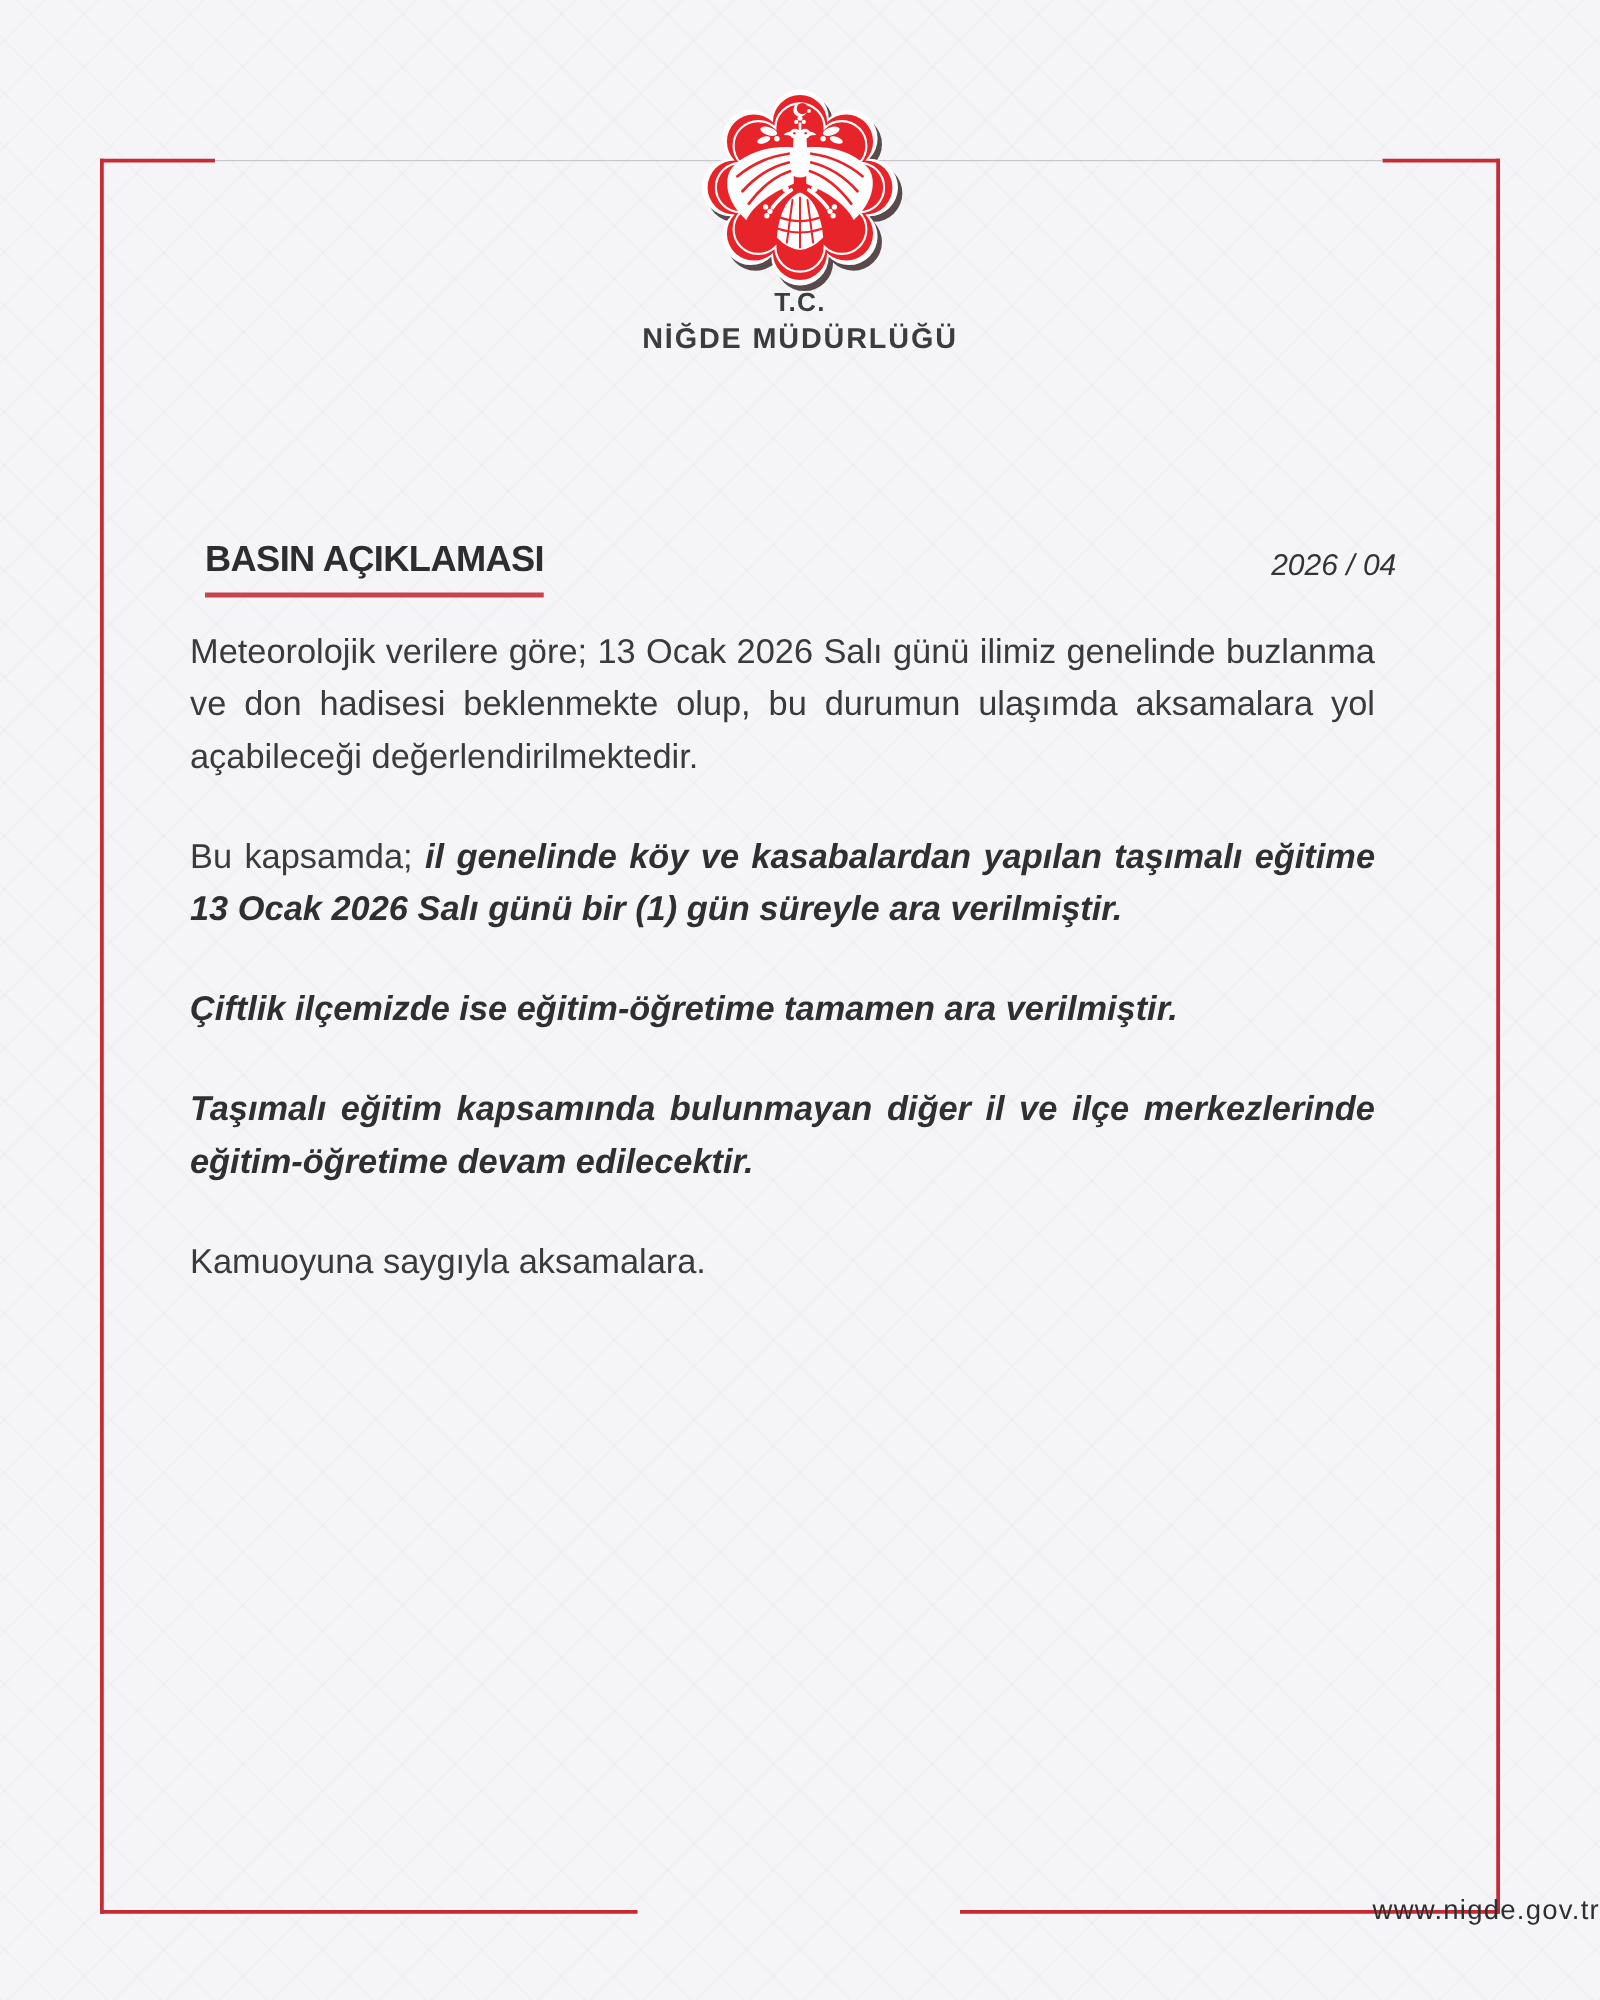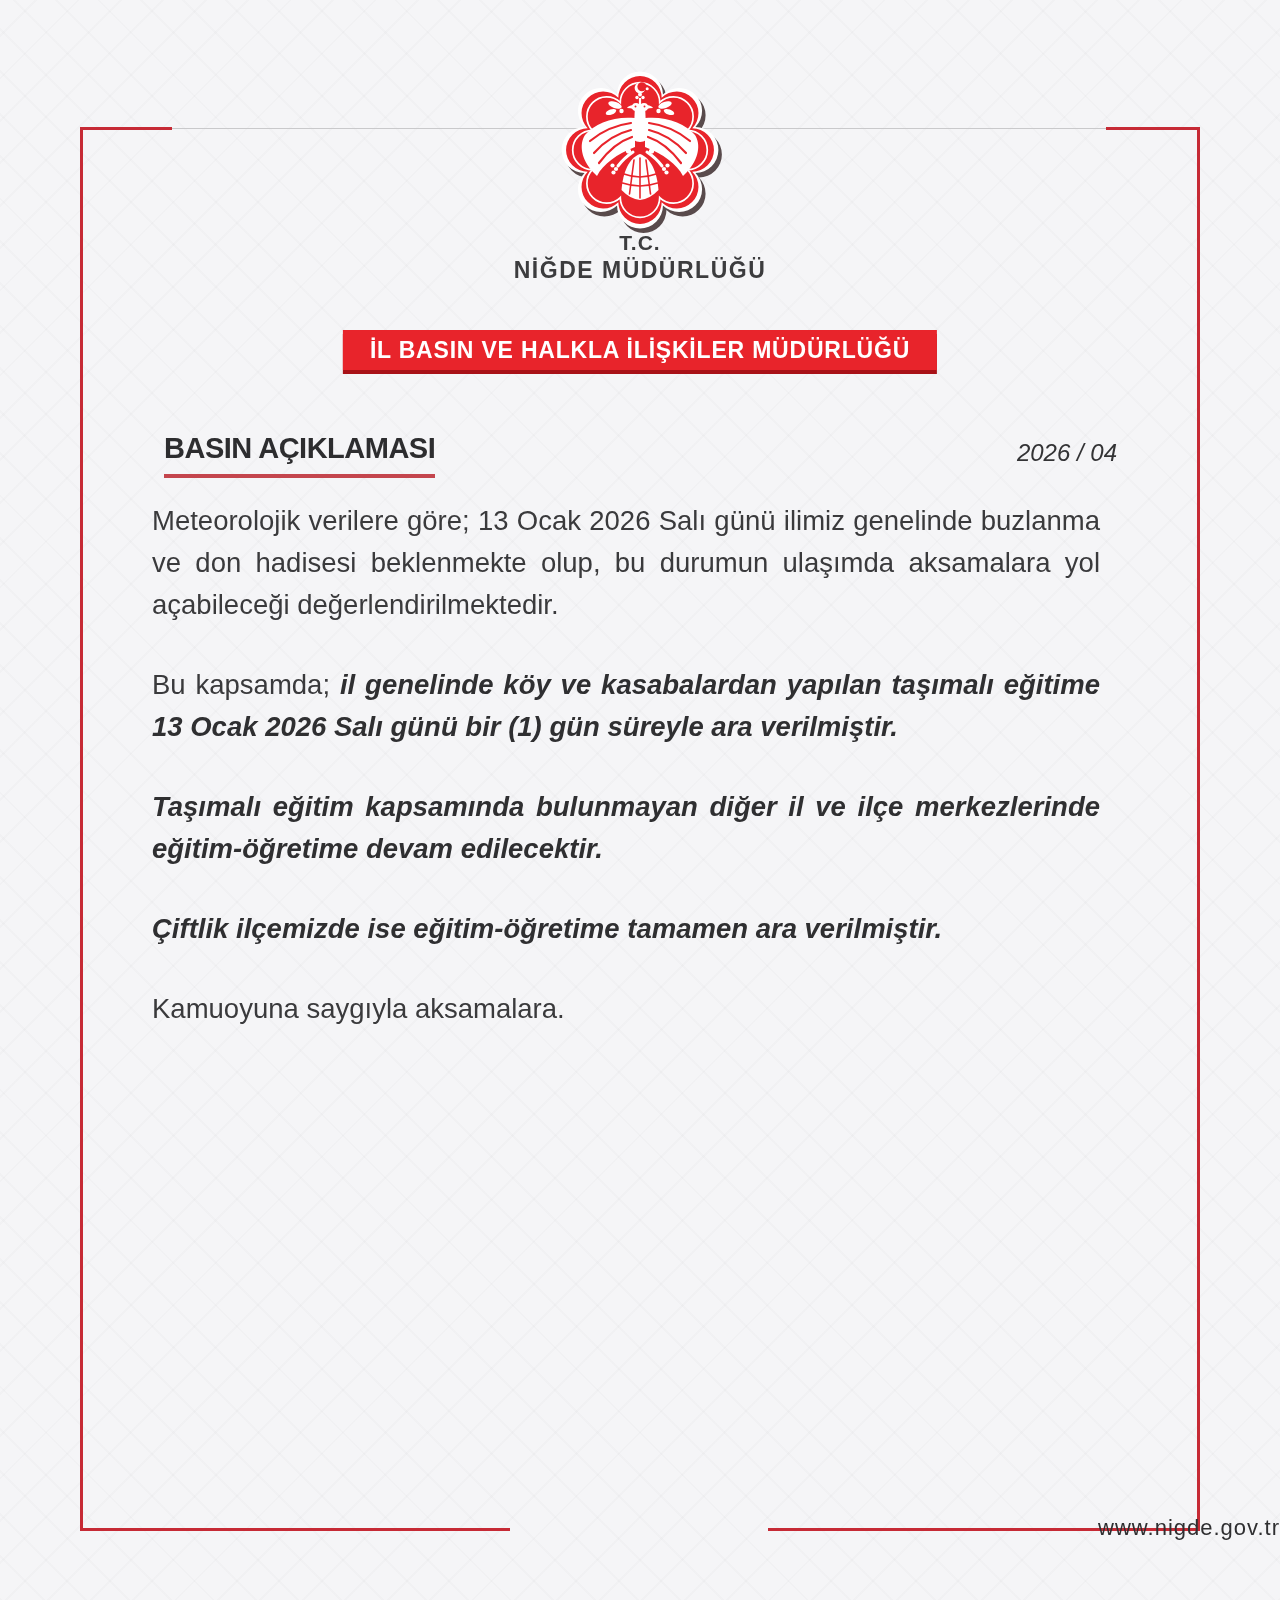--- a/index.html
+++ b/index.html
@@ -133,31 +133,30 @@
       <path class="slit-thin" d="M -6 10 L -10.5 44"></path>
       <path class="slit-thin" d="M 6 10 L 10.5 44"></path>
       <path class="slit-thin" d="M -16 24 Q 0 30 16 24"></path>
       <path class="slit-thin" d="M -17.5 33 Q 0 39 17.5 33"></path>
     </g>
   </svg>
 
   <div class="tc-line">T.C.</div>
   <div class="org-line">NİĞDE MÜDÜRLÜĞÜ</div>
 
-  <div class="dept-banner">İL BASIN VE HALKLA İLİŞKİLER MÜDÜRLÜĞÜ</div>
 
   <div class="doc-head">
     <span class="doc-title">BASIN AÇIKLAMASI</span>
     <span class="doc-number">2026 / 04</span>
   </div>
 
   <div class="doc-body">
     <p>Meteorolojik verilere göre; 13 Ocak 2026 Salı günü ilimiz genelinde buzlanma ve don hadisesi beklenmekte olup, bu durumun ulaşımda aksamalara yol açabileceği değerlendirilmektedir.</p>
     <p>
       <span class="para-lead">Bu kapsamda; </span><span class="para-em">il genelinde köy ve kasabalardan yapılan taşımalı eğitime 13 Ocak 2026 Salı günü bir (1) gün süreyle ara verilmiştir.</span>
     </p>
+    <p class="para-em">Çiftlik ilçemizde ise eğitim-öğretime tamamen ara verilmiştir.</p>
     <p class="para-em">Taşımalı eğitim kapsamında bulunmayan diğer il ve ilçe merkezlerinde eğitim-öğretime devam edilecektir.</p>
-    <p class="para-em">Çiftlik ilçemizde ise eğitim-öğretime tamamen ara verilmiştir.</p>
     <p>Kamuoyuna saygıyla aksamalara.</p>
   </div>
 
   <div class="site-label">www.nigde.gov.tr</div>
 </div>
 
 </body></html>

